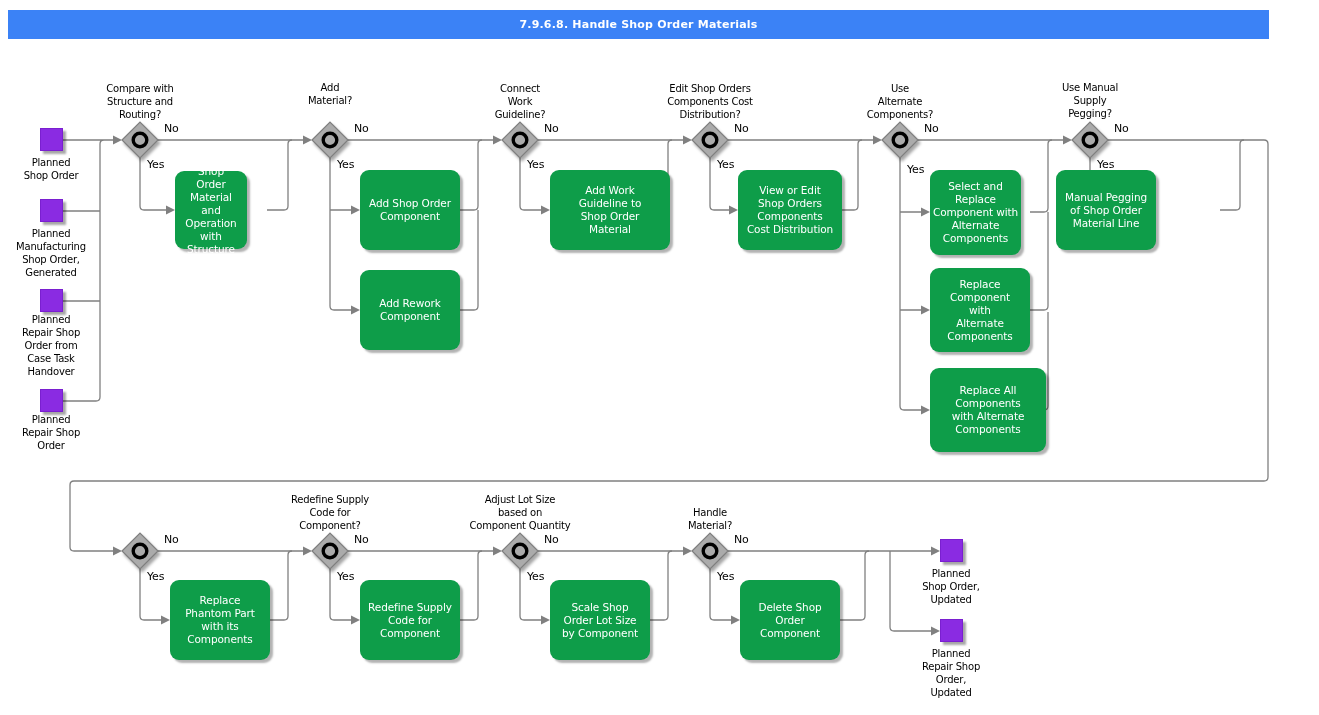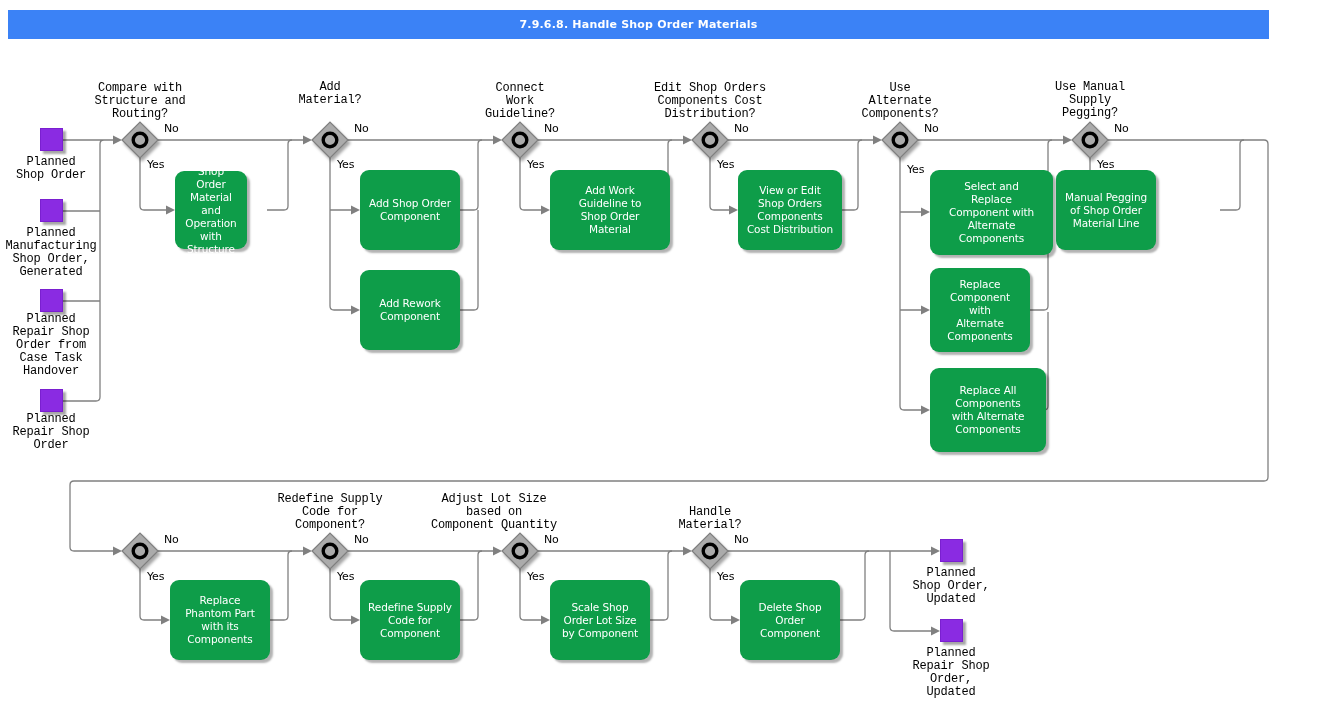--- a/index.html
+++ b/index.html
@@ -4,22 +4,22 @@
 <style>
   html,body{margin:0;padding:0;background:#ffffff;}
   .canvas{position:relative;width:1319px;height:715px;background:#ffffff;overflow:hidden;
           font-family:"DejaVu Sans","Liberation Sans",sans-serif;}
   .titlebar{position:absolute;left:8px;top:10px;width:1261px;height:29px;background:#3b82f6;
             display:flex;align-items:center;justify-content:center;color:#ffffff;
             font-size:11px;font-weight:bold;letter-spacing:.2px;}
   .overlay{position:absolute;left:0;top:0;}
   .evt{position:absolute;width:23px;height:23px;background:#8a2be2;border:1px solid #7a1fd0;
        box-sizing:border-box;box-shadow:3px 3px 2px rgba(0,0,0,.35);}
-  .lbl{position:absolute;font-size:12px;line-height:13px;color:#000;text-align:center;
-       white-space:pre-line;letter-spacing:-.2px;font-family:Liberation Mono, monospace;}
+  .lbl{position:absolute;font-size:10px;line-height:13px;color:#000;text-align:center;
+       white-space:pre-line;letter-spacing:-.2px;}
   .bn{position:absolute;font-size:11px;line-height:13px;color:#000;letter-spacing:-.2px;}
   .activity{position:absolute;background:#0e9d49;border-radius:9px;color:#ffffff;
             display:flex;align-items:center;justify-content:center;text-align:center;
             font-size:10.5px;line-height:13px;white-space:pre-line;letter-spacing:-.1px;
             box-shadow:3px 3px 2px rgba(0,0,0,.3);cursor:pointer;}
   .dia path{fill:#ababab;stroke:#7f7f7f;stroke-width:1.2;}
   .dia circle{fill:none;stroke:#000000;stroke-width:3.4;}
   .dia{filter:drop-shadow(2px 3px 1.5px rgba(0,0,0,.35));}
   .conn{stroke:#808080;stroke-width:1.3;fill:none;}
   .arr{fill:#808080;}
@@ -139,21 +139,21 @@
   <div class="lbl" style="left:850px;top:82px;width:100px">Use
 Alternate
 Components?</div>
   <div class="lbl" style="left:1046px;top:81px;width:88px">Use Manual
 Supply
 Pegging?</div>
 
   <div class="lbl" style="left:275px;top:493px;width:110px">Redefine Supply
 Code for
 Component?</div>
-  <div class="lbl" style="left:424px;top:493px;width:140px">Adjust Lot Size
+  <div class="lbl" style="left:450px;top:493px;width:140px">Adjust Lot Size
 based on
 Component Quantity</div>
   <div class="lbl" style="left:670px;top:506px;width:80px">Handle
 Material?</div>
 
   <div class="bn" style="left:164px;top:122px">No</div>
   <div class="bn" style="left:147px;top:158px">Yes</div>
   <div class="bn" style="left:354px;top:122px">No</div>
   <div class="bn" style="left:337px;top:158px">Yes</div>
   <div class="bn" style="left:544px;top:122px">No</div>
@@ -184,21 +184,21 @@
   <div class="activity" style="left:360px;top:270px;width:100px;height:80px">Add Rework
 Component</div>
   <div class="activity" style="left:550px;top:170px;width:120px;height:80px">Add Work
 Guideline to
 Shop Order
 Material</div>
   <div class="activity" style="left:738px;top:170px;width:104px;height:80px">View or Edit
 Shop Orders
 Components
 Cost Distribution</div>
-  <div class="activity" style="left:930px;top:170px;width:123px;height:85px">Select and
+  <div class="activity" style="left:930px;top:170px;width:91px;height:85px">Select and
 Replace
 Component with
 Alternate
 Components</div>
   <div class="activity" style="left:930px;top:268px;width:100px;height:84px">Replace
 Component
 with
 Alternate
 Components</div>
   <div class="activity" style="left:930px;top:368px;width:116px;height:84px">Replace All

